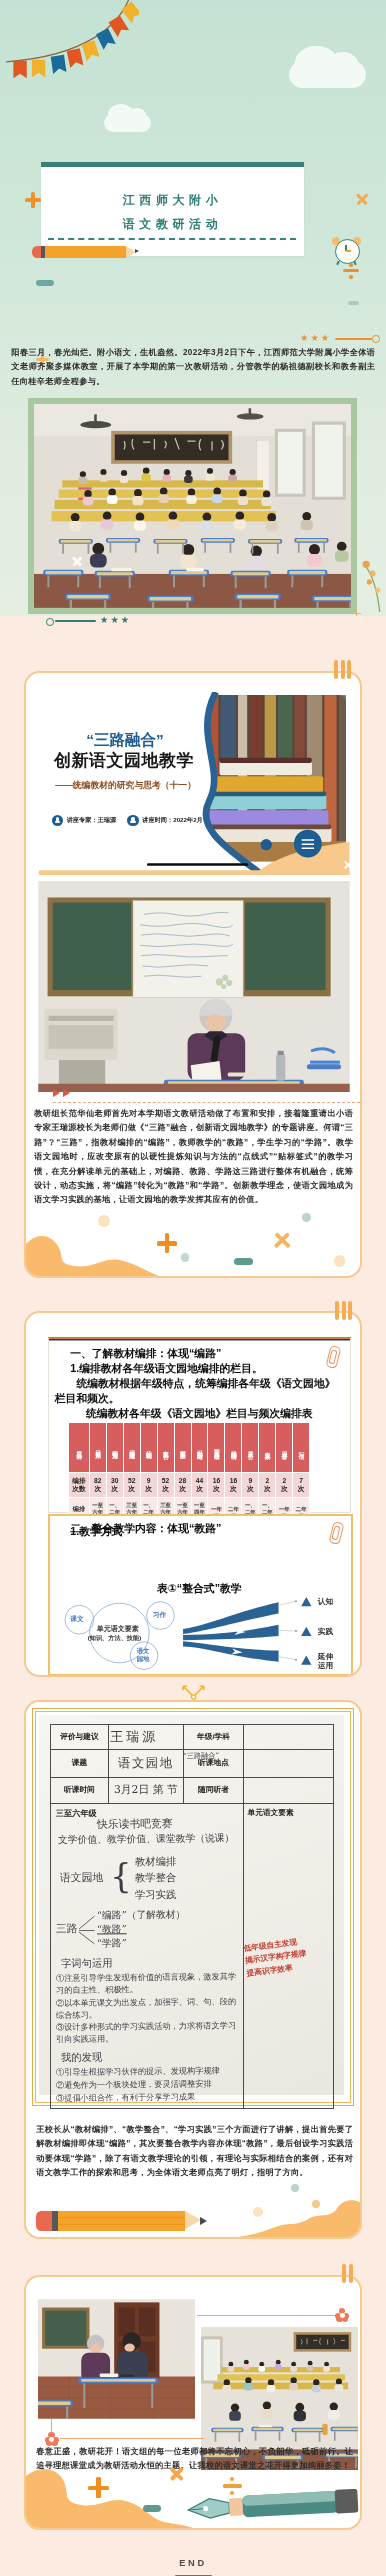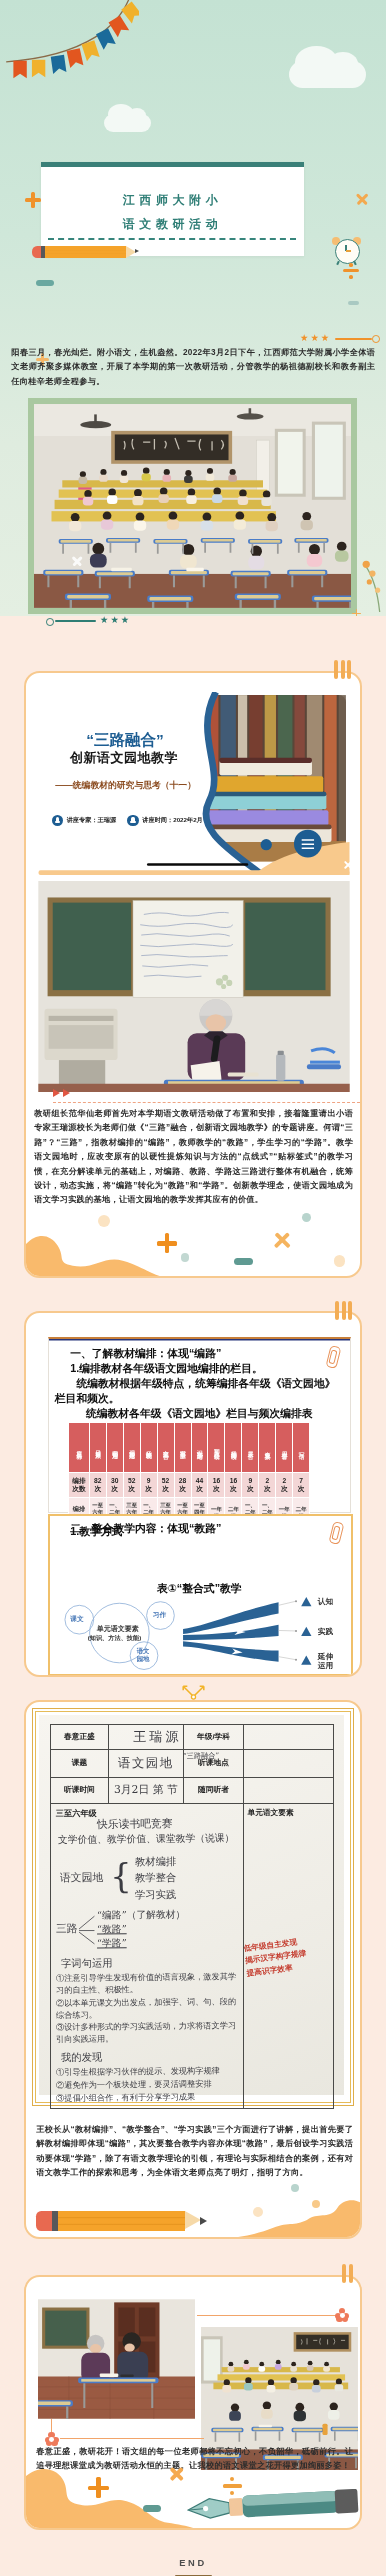--- a/index.html
+++ b/index.html
@@ -41,21 +41,21 @@
   .photo-frame{position:absolute;background:#a9c8a0;padding:6.2px;}
   .photo-frame svg{display:block;}
   
   .sec-peach{left:0;top:616px;width:386px;height:1969px;background:#fcebe1;}
   .card{position:absolute;background:#fff;border:2.6px solid #f7c98e;border-radius:15.5px;overflow:hidden;}
   .bars3 i,.bars2 i{display:inline-block;width:4.1px;height:18.5px;border-radius:2.1px;background:#f3ad55;margin-right:2.6px;}
   .bars3,.bars2{position:absolute;z-index:5;}
   
   .slide1{position:absolute;overflow:hidden;background:#fff;}
   .s1-t1{position:absolute;font-weight:700;color:#1d5d92;font-size:15.5px;text-align:center;}
-  .s1-t2{position:absolute;font-weight:700;color:#191919;font-size:13px;text-align:center;letter-spacing:0.5px;}
+  .s1-t2{position:absolute;font-weight:700;color:#191919;font-size:17px;text-align:center;letter-spacing:0.5px;}
   .s1-sub{position:absolute;font-weight:700;color:#8a4a1e;font-size:8.8px;text-align:center;}
   .s1-meta{position:absolute;display:flex;align-items:center;gap:3.6px;font-size:6.2px;font-weight:700;color:#222;}
   .s1-ic{width:11.3px;height:11.3px;border-radius:50%;background:#1d5d92;position:relative;flex:0 0 11.3px;}
   .s1-ic::before{content:"";position:absolute;left:4.1px;top:2.6px;width:3.1px;height:4.6px;background:#fff;border-radius:1.5px;}
   .s1-ic::after{content:"";position:absolute;left:3.1px;top:6.7px;width:5.2px;height:1.5px;background:#fff;border-radius:1px;}
   .xwhite{--c:#fff;}
   
   .slide-doc{position:absolute;background:#fff;border:0.5px solid #e5e0d8;}
   .sd-text{position:absolute;color:#101010;font-weight:700;font-size:10.8px;line-height:15px;}
   .paperclip{position:absolute;width:8.8px;height:19.6px;border:1.5px solid #e8935a;border-radius:4.6px;transform:rotate(14deg);}
@@ -542,22 +542,22 @@
     <circle cx="30" cy="33" r="4" fill="#fff" stroke="#f2b428" stroke-width="2.5"></circle>
   </svg>
 
   <div class="card" style="left:24px;top:1700px;width:334px;height:535px">
     <div class="goldframe" style="left:6.2px;top:6.2px;width:320px;height:396px">
       <div class="goldframe-in"></div>
       <div class="paper" style="left:6.2px;top:6.2px;width:305px;height:380px">
         <table class="form-t" style="left:10.3px;top:8.2px;width:284px">
           <tbody>
               <tr style="height:25px">
-            <td style="width:45px" class="pr-lab">春意正盛</td>
-            <td style="width:58px;text-align:right"><span class="hw hw-big" style="letter-spacing:3.1px">王瑞源</span></td>
+            <td style="width:45px" class="pr-lab">评价与建议</td>
+            <td style="width:58px;text-align:left"><span class="hw hw-big" style="letter-spacing:3.1px">王瑞源</span></td>
             <td style="width:47px" class="pr-lab">年级/学科</td>
             <td></td>
           </tr>
           <tr style="height:28px">
             <td class="pr-lab">课题</td>
             <td style="text-align:center;position:relative">
               <span class="hw" style="font-size:12.4px;letter-spacing:1.5px">语文园地</span>
               <span class="hw" style="font-size:7.2px;position:absolute;right:-37px;top:1px">“三路融合”</span>
             </td>
             <td class="pr-lab">听课地点</td>
@@ -586,21 +586,21 @@
               <div style="display:flex;align-items:center;margin:5.2px 0 0 0">
                 <span class="hw" style="font-size:10.8px">三路</span>
                 <svg width="17.5" height="38" viewBox="0 0 34 74" style="margin:0 1px">
                   <g stroke="#44444a" stroke-width="1.6">
                         <path d="M2 37 L32 12 M2 40 L32 40 M2 43 L32 66"></path>
                       </g>
                 </svg>
                 <div>
                   <div class="hw" style="font-size:9.8px;line-height:14px">“编路”（了解教材）</div>
                   <div class="hw" style="font-size:9.8px;line-height:14px;text-decoration:underline">“教路”</div>
-                  <div class="hw" style="font-size:9.8px;line-height:14px;text-decoration:underline">“学路”</div>
+                  <div class="hw" style="font-size:9.8px;line-height:14px;">“学路”</div>
                 </div>
               </div>
               <div class="hw" style="font-size:10.3px;margin:6.2px 0 1px 5.2px">字词句运用</div>
               <div class="hw" style="font-size:8.2px;line-height:12.4px">①注意引导学生发现有价值的语言现象，激发其学习的自主性、积极性。</div>
               <div class="hw" style="font-size:8.2px;line-height:12.4px">②以本单元课文为出发点，加强字、词、句、段的综合练习。</div>
               <div class="hw" style="font-size:8.2px;line-height:12.4px">③设计多种形式的学习实践活动，力求将语文学习引向实践运用。</div>
               <div class="hw" style="font-size:10.3px;margin:5.2px 0 1px 5.2px">我的发现</div>
               <div class="hw" style="font-size:8.2px;line-height:13px">①引导生根据学习伙伴的提示、发现构字规律</div>
               <div class="hw" style="font-size:8.2px;line-height:13px">②避免作为一个板块处理，要灵活调整安排</div>
               <div class="hw" style="font-size:8.2px;line-height:13px">③提倡小组合作，有利于分享学习成果</div>

